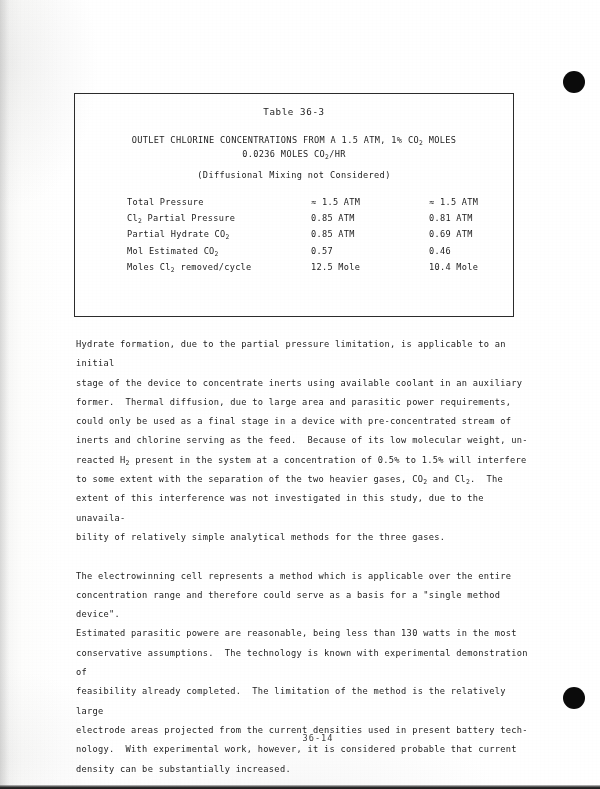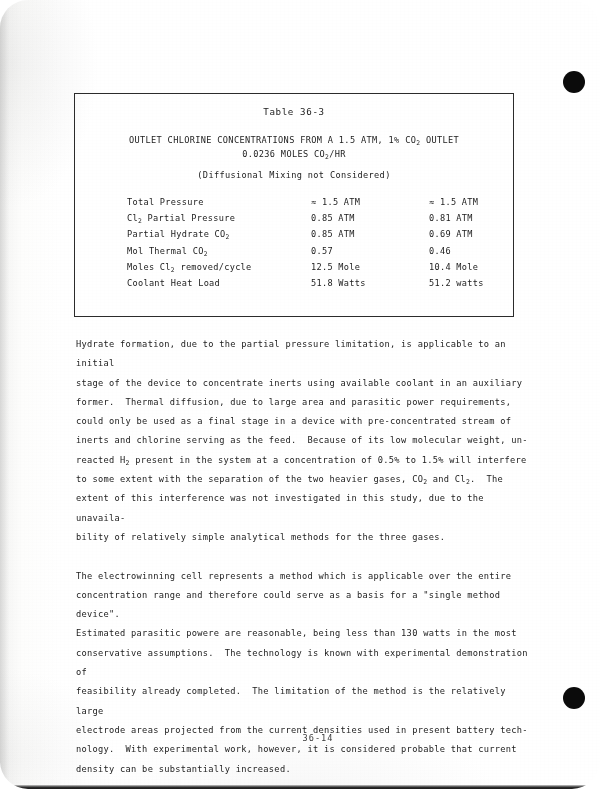--- a/index.html
+++ b/index.html
@@ -20,21 +20,20 @@
   .scan-page {
     position: relative;
     width: 600px;
     height: 789px;
     background:
       radial-gradient(ellipse 120px 200px at 2% 8%, rgba(178,178,178,0.17), rgba(255,255,255,0) 72%),
       radial-gradient(ellipse 150px 120px at 1% 96%, rgba(186,186,186,0.13), rgba(255,255,255,0) 74%),
       radial-gradient(ellipse 260px 90px at 50% 100%, rgba(196,196,196,0.12), rgba(255,255,255,0) 76%),
       linear-gradient(90deg, #f3f3f2 0px, #fdfdfc 22px, #ffffff 60px, #ffffff 100%);
     overflow: hidden;
-    border-radius: 28px;
   }
 
   
   .paper-grain {
     position: absolute;
     inset: 0;
     pointer-events: none;
     opacity: 0.5;
     background-image:
       repeating-linear-gradient(0deg, rgba(0,0,0,0.018) 0px, rgba(0,0,0,0) 1px, rgba(0,0,0,0) 3px),
@@ -176,21 +175,21 @@
   <div class="left-edge-shade"></div>
 
   <div class="reg-dot top"></div>
   <div class="reg-dot bottom"></div>
 
   <div class="table-box">
 
     <div class="tbl-title">Table 36-3</div>
 
     <div class="tbl-heading">
-      <span><span>OUTLET CHLORINE CONCENTRATIONS FROM A 1.5 ATM, 1% CO</span><sub>2</sub><span> OUTLET</span></span>
+      <span><span>OUTLET CHLORINE CONCENTRATIONS FROM A 1.5 ATM, 1% CO</span><sub>2</sub><span> MOLES</span></span>
       <span class="ln2"><span>0.0236 MOLES CO</span><sub>2</sub><span>/HR</span></span>
     </div>
 
     <div class="tbl-subnote">(Diffusional Mixing not Considered)</div>
 
     <div class="tbl-rows">
 
 
       <div class="tbl-row">
         <span class="cell-label"><span>Total Pressure</span><sub></sub><span></span></span>
@@ -204,36 +203,31 @@
         <span class="cell-v2">0.81 ATM</span>
       </div>
 
       <div class="tbl-row">
         <span class="cell-label"><span>Partial Hydrate CO</span><sub>2</sub><span></span></span>
         <span class="cell-v1">0.85 ATM</span>
         <span class="cell-v2">0.69 ATM</span>
       </div>
 
       <div class="tbl-row">
-        <span class="cell-label"><span>Mol Thermal CO</span><sub>2</sub><span></span></span>
+        <span class="cell-label"><span>Mol Estimated CO</span><sub>2</sub><span></span></span>
         <span class="cell-v1">0.57</span>
         <span class="cell-v2">0.46</span>
       </div>
 
       <div class="tbl-row">
         <span class="cell-label"><span>Moles Cl</span><sub>2</sub><span> removed/cycle</span></span>
         <span class="cell-v1">12.5 Mole</span>
         <span class="cell-v2">10.4 Mole</span>
       </div>
 
-      <div class="tbl-row">
-        <span class="cell-label"><span>Coolant Heat Load</span><sub></sub><span></span></span>
-        <span class="cell-v1">51.8 Watts</span>
-        <span class="cell-v2">51.2 watts</span>
-      </div>
 
     </div>
   </div>
 
   <div class="body-copy">
 
     <p class="para"><span>Hydrate formation, due to the partial pressure limitation, is applicable to an initial
 stage of the device to concentrate inerts using available coolant in an auxiliary
 former.  Thermal diffusion, due to large area and parasitic power requirements,
 could only be used as a final stage in a device with pre-concentrated stream of

